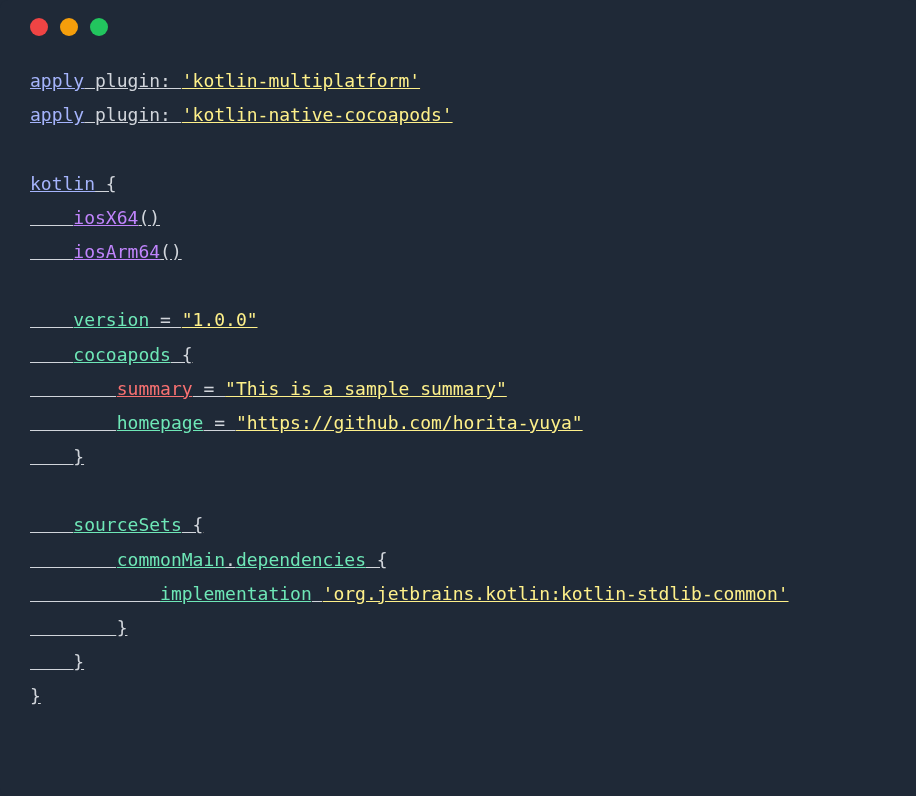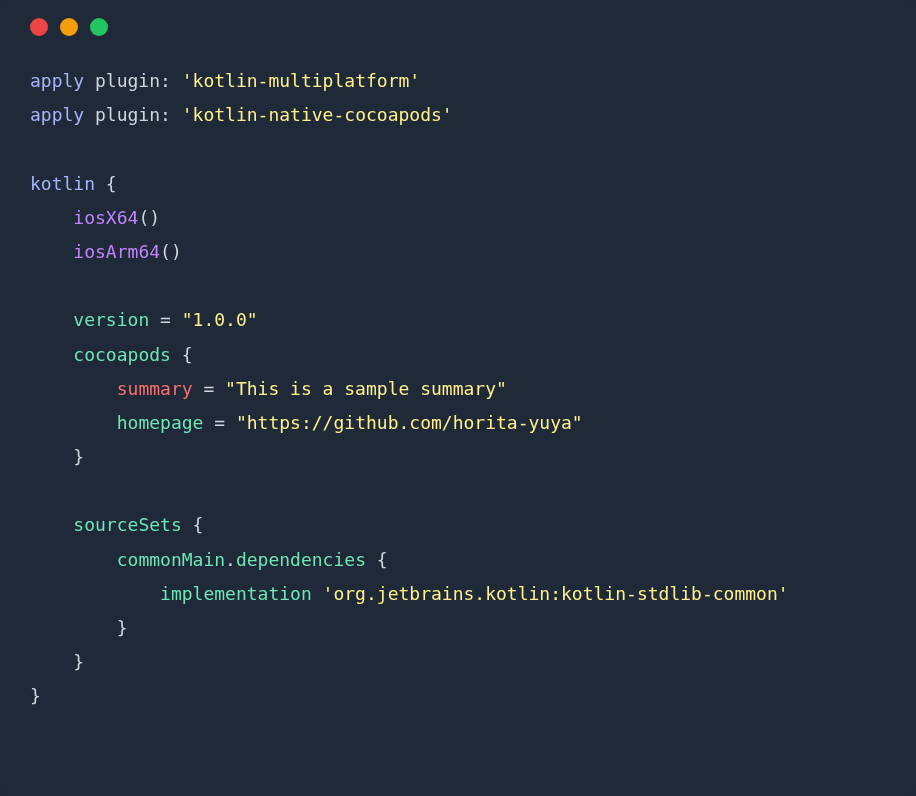--- a/index.html
+++ b/index.html
@@ -1,18 +1,19 @@
 <!DOCTYPE html>
 <html><head>
   <meta charset="utf-8">
   <style>
     * {
       margin: 0;
       padding: 0;
       box-sizing: border-box;
+      text-decoration: underline;
     }
     body {
       background: #1f2937;
       width: 916px;
       height: 796px;
       font-family: 'Menlo', 'Monaco', 'Consolas', monospace;
       font-size: 18px;
       line-height: 1.9;
       overflow: hidden;
     }

